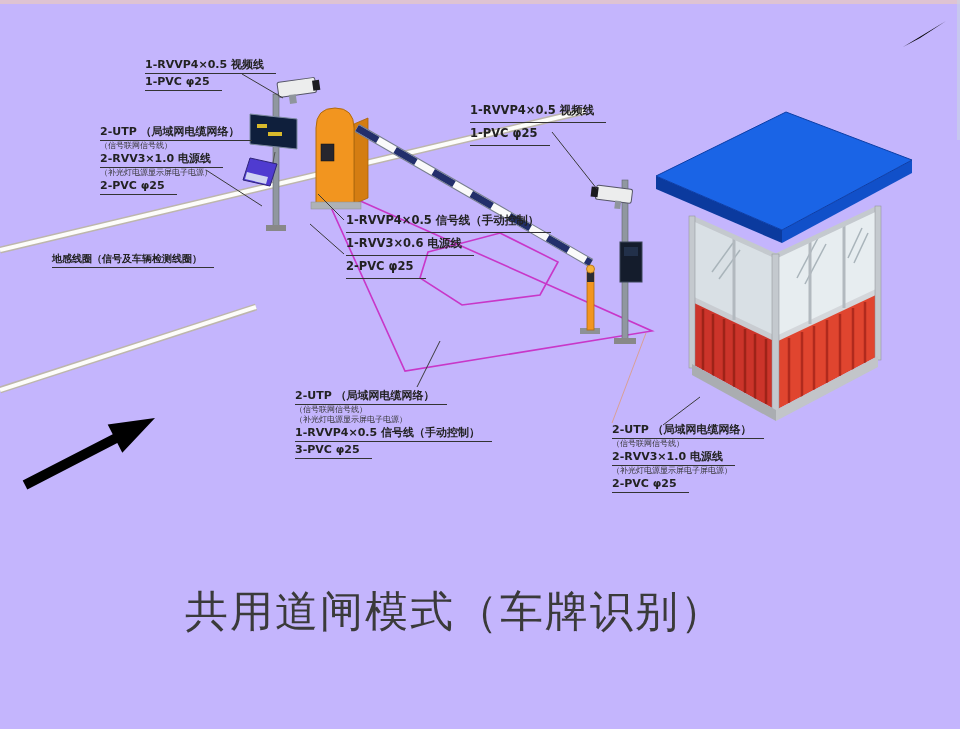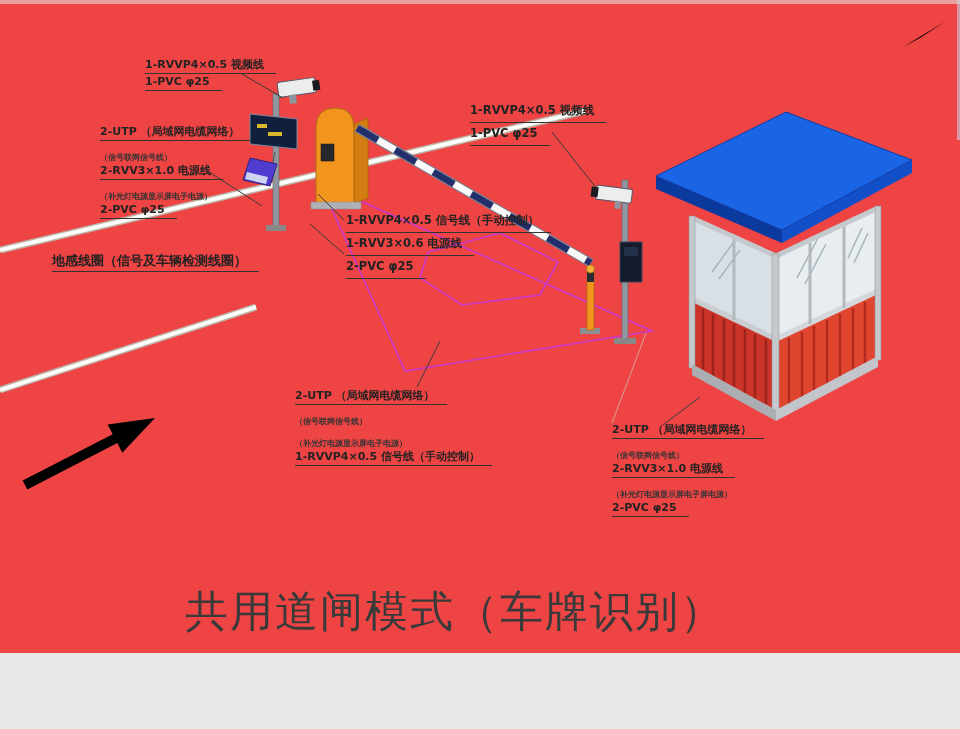--- a/index.html
+++ b/index.html
@@ -1,26 +1,26 @@
 <!DOCTYPE html>
 <html><head>
 <meta charset="utf-8">
 <style>
   html,body{margin:0;padding:0;background:#e8e8e8;}
-  .stage{position:relative;width:960px;height:653px;background:#ef4444;overflow:hidden;
+  .stage{position:relative;width:960px;height:729px;background:#c4b5fd;overflow:hidden;
          font-family:"DejaVu Sans","Liberation Sans",sans-serif;}
   .edge-top{position:absolute;left:0;top:0;width:960px;height:4px;background:#e9c9c0;opacity:.7;}
   .edge-right{position:absolute;right:0;top:0;width:3px;height:140px;background:#c9d3e6;opacity:.6;}
   svg.canvas{position:absolute;left:0;top:0;}
   .lbl{position:absolute;color:#222;}
   .lbl .ln{font-size:11px;font-weight:600;line-height:15px;white-space:nowrap;}
-  .lbl .sm{font-size:8px;font-weight:700;line-height:10px;white-space:nowrap;color:#333;margin-top:12px;}
+  .lbl .sm{font-size:8px;font-weight:400;line-height:10px;white-space:nowrap;color:#333;}
   .lbl .wide{line-height:21px;font-size:11.5px;}
   .lbl span.u{display:inline-block;border-bottom:1px solid #333;padding:0 12px 1px 0;}
-  .tiny{font-size:13px;font-weight:600;}
+  .tiny{font-size:10px;font-weight:600;}
   .title{position:absolute;left:-25px;top:583px;width:960px;text-align:center;
          font-size:43px;font-weight:500;color:#3a3a3a;letter-spacing:2px;}
 </style>
 </head>
 <body>
 
 <div class="stage">
   <div class="edge-top"></div>
   <div class="edge-right"></div>
 
@@ -192,20 +192,21 @@
   <div class="lbl" style="left:470px;top:100px;">
     <div class="ln wide"><span class="u">1-RVVP4×0.5 视频线</span></div>
     <div class="ln wide"><span class="u">1-PVC φ25</span></div>
   </div>
 
   <div class="lbl" style="left:295px;top:388px;">
     <div class="ln"><span class="u">2-UTP （局域网电缆网络）</span></div>
     <div class="sm"><span>（信号联网信号线）</span></div>
     <div class="sm"><span>（补光灯电源显示屏电子电源）</span></div>
     <div class="ln"><span class="u">1-RVVP4×0.5 信号线（手动控制）</span></div>
+    <div class="ln"><span class="u">3-PVC φ25</span></div>
   </div>
 
   <div class="lbl" style="left:612px;top:422px;">
     <div class="ln"><span class="u">2-UTP （局域网电缆网络）</span></div>
     <div class="sm"><span>（信号联网信号线）</span></div>
     <div class="ln"><span class="u">2-RVV3×1.0 电源线</span></div>
     <div class="sm"><span>（补光灯电源显示屏电子屏电源）</span></div>
     <div class="ln"><span class="u">2-PVC φ25</span></div>
   </div>
 

